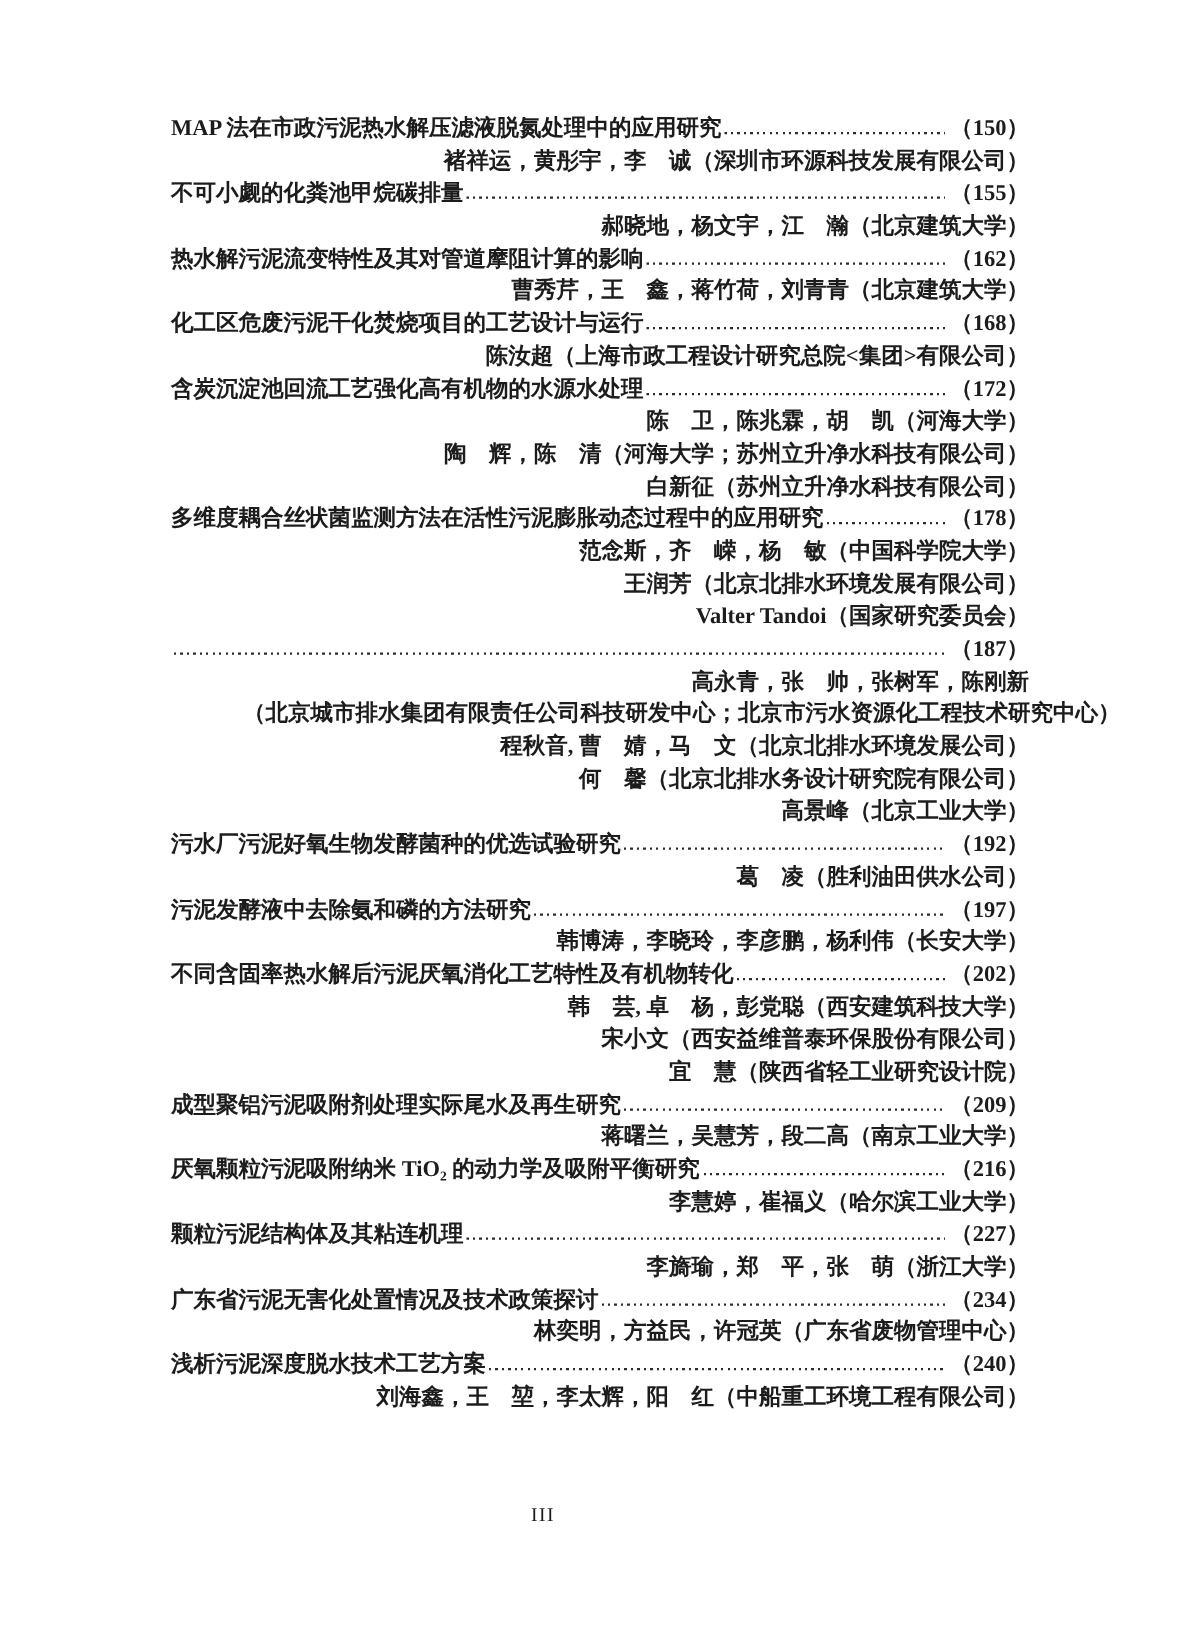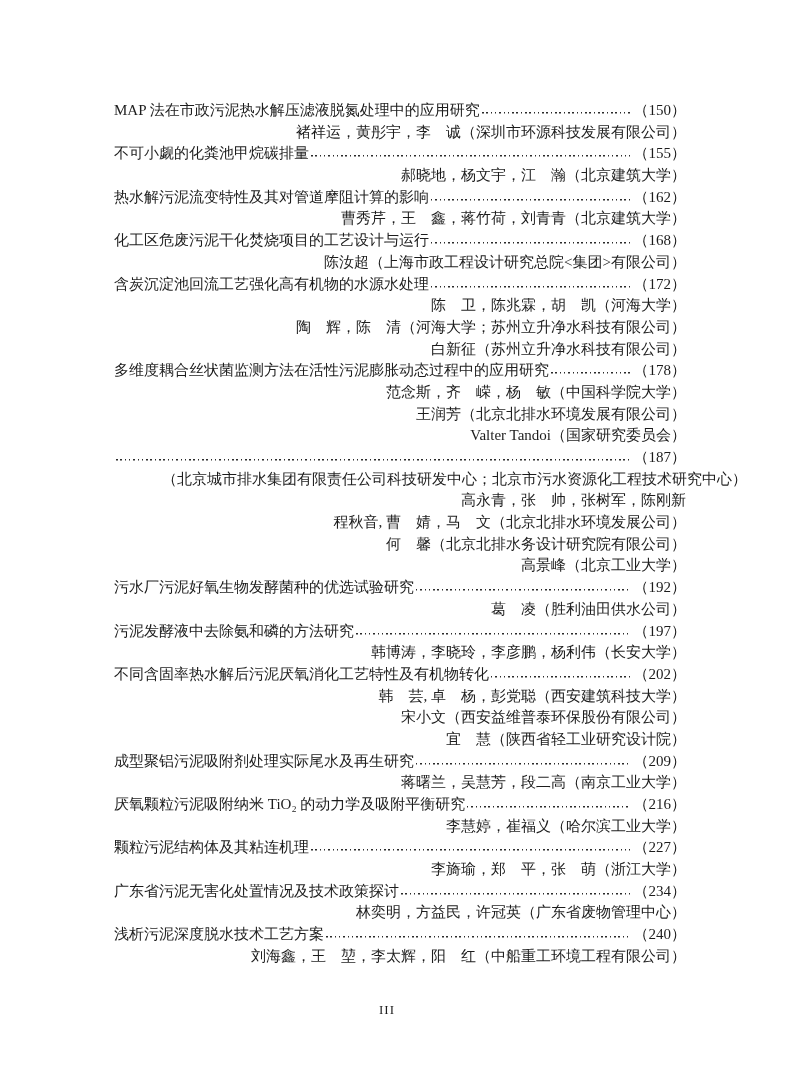--- a/index.html
+++ b/index.html
@@ -12,22 +12,23 @@
     width: 800px;
     height: 1086px;
     background: #ffffff;
     font-family: "Liberation Serif", "DejaVu Serif", serif;
     color: #1c1c1c;
     overflow: hidden;
   }
   .toc {
     position: absolute;
     left: 114px;
-    top: 100px;
+    top: 76px;
     width: 572px;
+    font-weight: bold;
   }
   .title-row {
     display: flex;
     align-items: baseline;
     height: 21.7px;
     line-height: 21.7px;
     font-size: 15px;
     white-space: nowrap;
   }
   .title-text {
@@ -57,21 +58,20 @@
   }
   .page-footer {
     position: absolute;
     left: 0;
     top: 1002px;
     width: 724px;
     text-align: center;
     font-size: 13px;
     letter-spacing: 1px;
     color: #1c1c1c;
-    padding-left: 25px;
   }
 </style>
 </head>
 <body>
 
 <div class="page">
   <main class="toc" id="toc-list">
       <div class="title-row">
         <span class="title-text">MAP 法在市政污泥热水解压滤液脱氮处理中的应用研究</span>
         <span class="dot-leader"></span>
@@ -109,22 +109,22 @@
         <span class="dot-leader"></span>
         <span class="page-num">（178）</span>
       </div>
       <div class="author-row"><span>范念斯，齐　嵘，杨　敏（中国科学院大学）</span></div>
       <div class="author-row"><span>王润芳（北京北排水环境发展有限公司）</span></div>
       <div class="author-row"><span>Valter Tandoi（国家研究委员会）</span></div>
       <div class="title-row">
         <span class="dot-leader"></span>
         <span class="page-num">（187）</span>
       </div>
+      <div class="author-row"><span>高永青，张　帅，张树军，陈刚新</span></div>
       <div class="author-row"><span>（北京城市排水集团有限责任公司科技研发中心；北京市污水资源化工程技术研究中心）</span></div>
-      <div class="author-row"><span>高永青，张　帅，张树军，陈刚新</span></div>
       <div class="author-row"><span>程秋音, 曹　婧，马　文（北京北排水环境发展公司）</span></div>
       <div class="author-row"><span>何　馨（北京北排水务设计研究院有限公司）</span></div>
       <div class="author-row"><span>高景峰（北京工业大学）</span></div>
       <div class="title-row">
         <span class="title-text">污水厂污泥好氧生物发酵菌种的优选试验研究</span>
         <span class="dot-leader"></span>
         <span class="page-num">（192）</span>
       </div>
       <div class="author-row"><span>葛　凌（胜利油田供水公司）</span></div>
       <div class="title-row">

